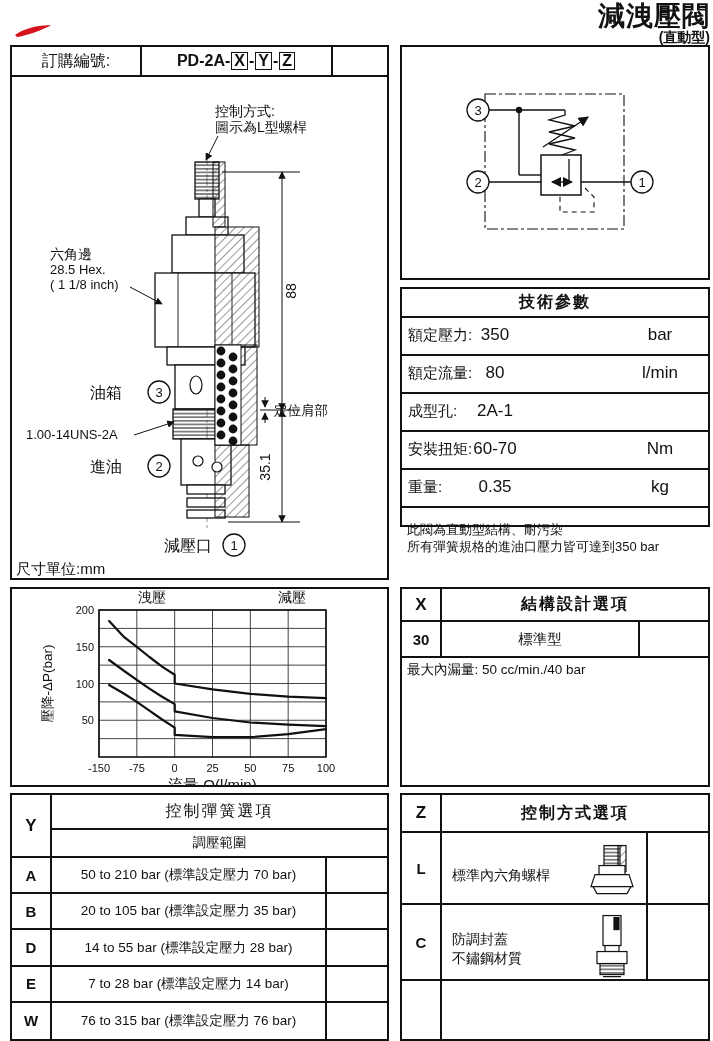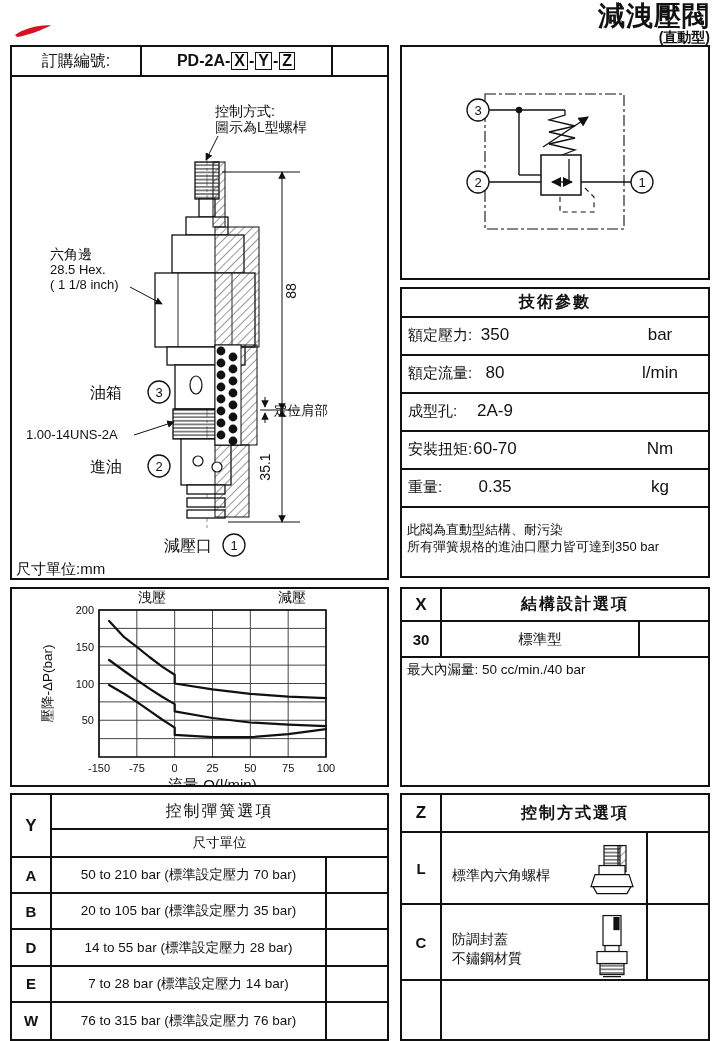--- a/index.html
+++ b/index.html
@@ -231,36 +231,36 @@
     <line x1="141" y1="100" x2="186" y2="70" stroke="#111" stroke-width="1.3" marker-end="url(#arr2)"></line>
 
     <rect x="139" y="108" width="40" height="40" fill="#fff" stroke="#111" stroke-width="1.5"></rect>
     <line x1="167" y1="112" x2="167" y2="135" stroke="#111" stroke-width="1.3"></line>
     <line x1="150" y1="135" x2="170" y2="135" stroke="#111" stroke-width="1.3" marker-start="url(#arr2)" marker-end="url(#arr2)"></line>
 
     <polyline points="183,141 192,150 192,165 158,165 158,149" fill="none" stroke="#111" stroke-width="1.1" stroke-dasharray="5 4"></polyline>
   </svg>
 </div>
 
-<div class="box" id="tech-box" style="left:400px; top:287px; width:310px; height:291px;">
+<div class="box" id="tech-box" style="left:400px; top:287px; width:310px; height:240px;">
   <div class="title">技術參數</div>
 
   <div class="tech-row">
     <span class="lab">額定壓力:</span>
     <span class="val">350</span>
     <span class="unit">bar</span>
   </div>
   <div class="tech-row">
     <span class="lab">額定流量:</span>
     <span class="val">80</span>
     <span class="unit">l/min</span>
   </div>
   <div class="tech-row">
     <span class="lab">成型孔:</span>
-    <span class="val">2A-9</span>
+    <span class="val">2A-1</span>
     <span class="unit"></span>
   </div>
   <div class="tech-row">
     <span class="lab">安裝扭矩:</span>
     <span class="val">60-70</span>
     <span class="unit">Nm</span>
   </div>
   <div class="tech-row">
     <span class="lab">重量:</span>
     <span class="val">0.35</span>
@@ -323,21 +323,21 @@
     <div class="spare"></div>
   </div>
   <div class="note-cell">最大內漏量: 50 cc/min./40 bar</div>
 </div>
 
 <div class="box" id="y-box" style="left:10px; top:793px; width:379px; height:248px; display:flex; flex-direction:column;">
   <div class="head2">
     <div class="ycell">Y</div>
     <div class="hmain">
       <div class="r1">控制彈簧選項</div>
-      <div class="r2">尺寸單位</div>
+      <div class="r2">調壓範圍</div>
     </div>
   </div>
   <div class="opt-row">
     <div class="letter">A</div>
     <div class="content">50 to 210 bar (標準設定壓力 70 bar)</div>
     <div class="spare"></div>
   </div>
   <div class="opt-row">
     <div class="letter">B</div>
     <div class="content">20 to 105 bar (標準設定壓力 35 bar)</div>

